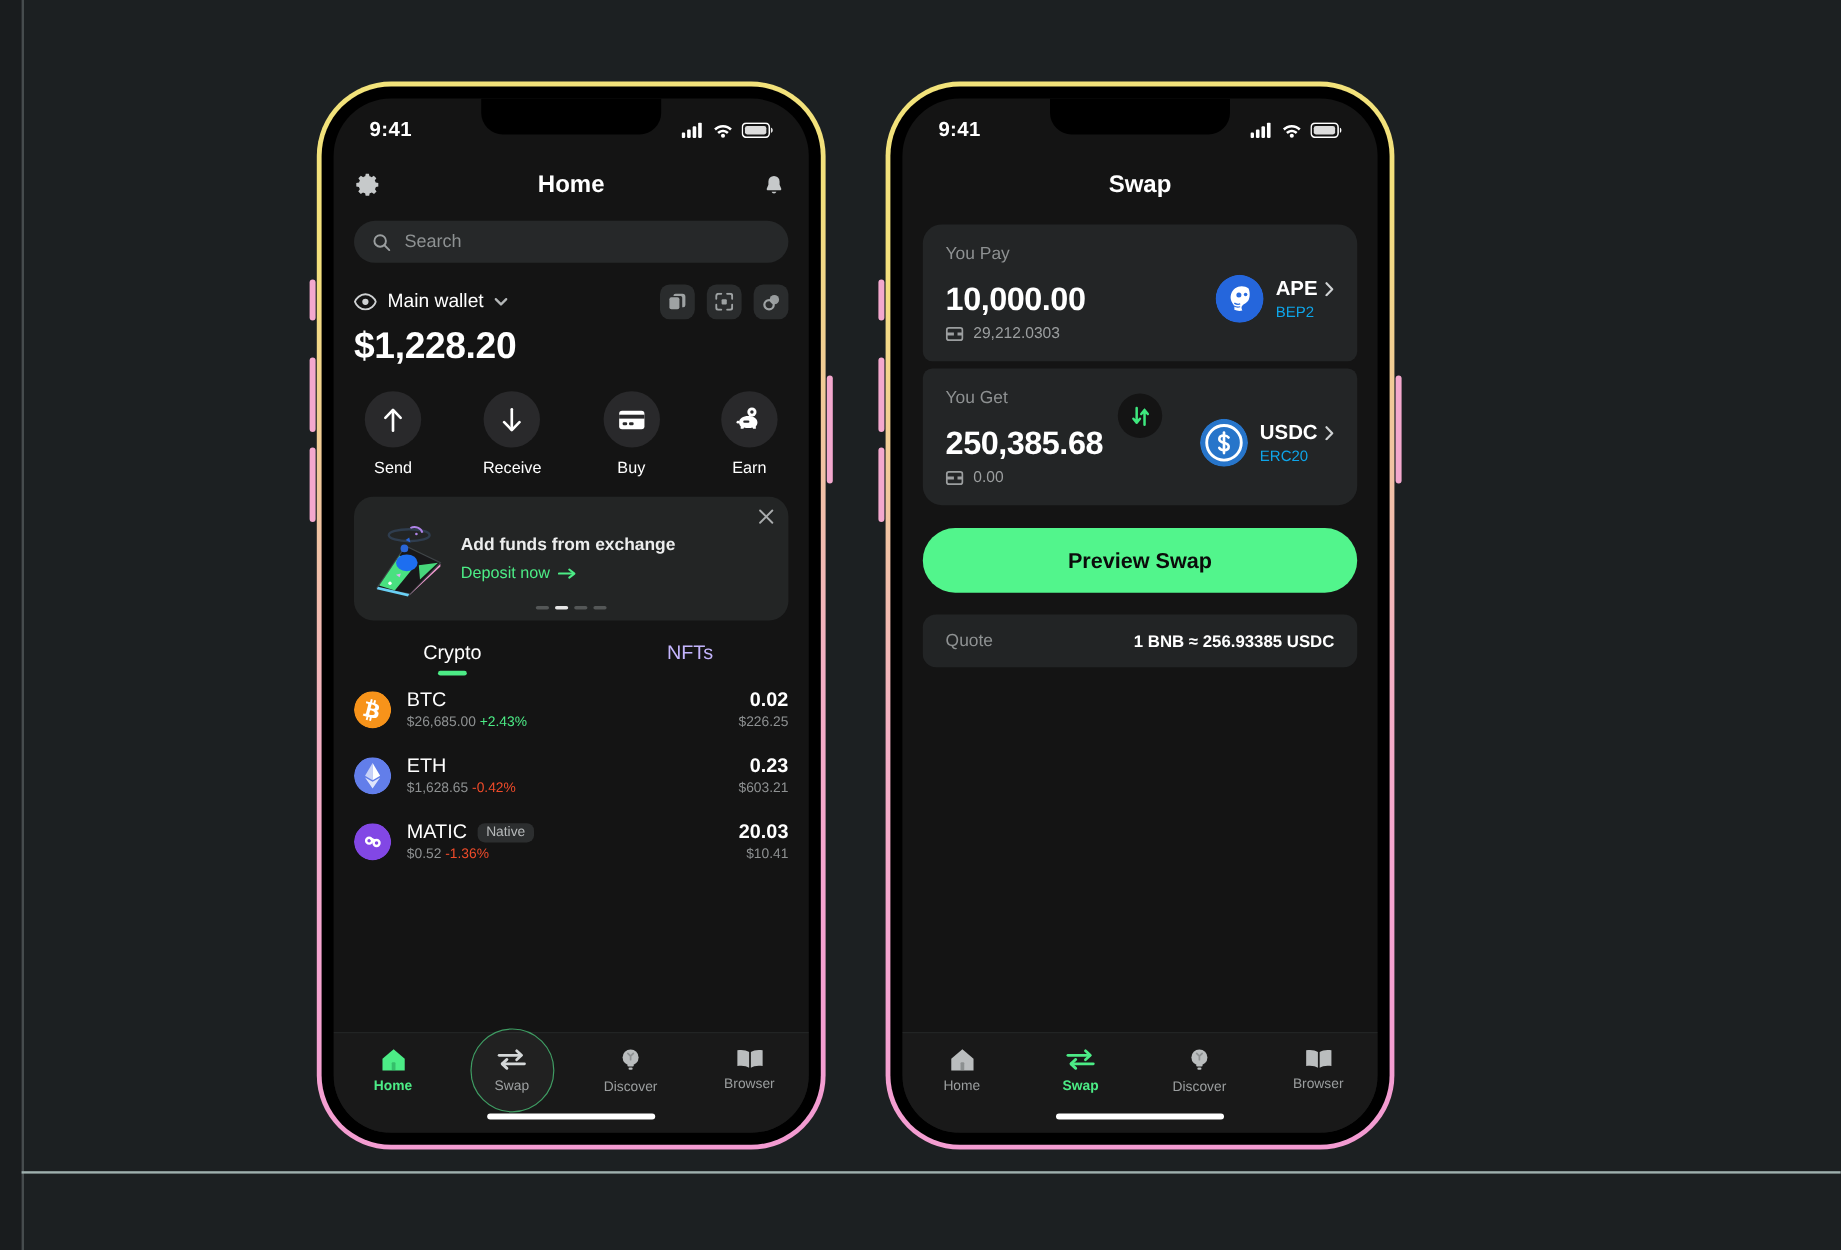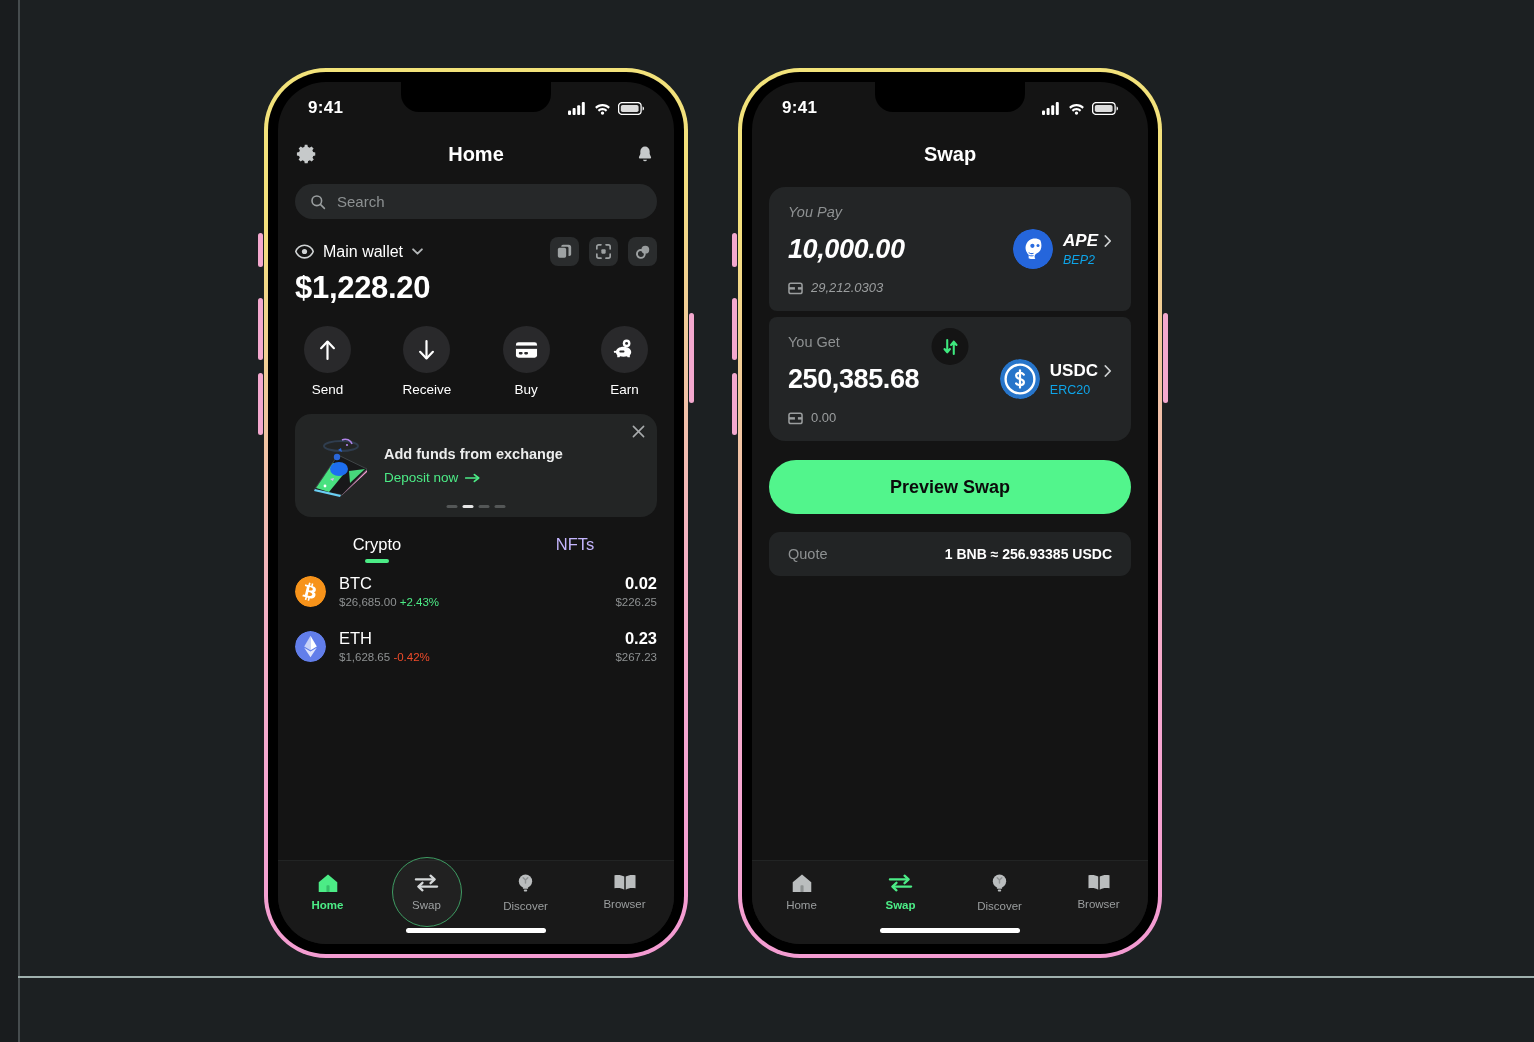--- a/index.html
+++ b/index.html
@@ -163,31 +163,31 @@
   .cursor-ring {
     position: absolute; top: -16px; left: 50%; transform: translateX(-50%);
     width: 70px; height: 70px; border-radius: 50%;
     border: 1px solid #3f9c63; background: rgba(255,255,255,.035);
     pointer-events: none;
   }
 
   
   .swap-body { padding: 7px 17px 0 17px; position: relative; }
   .swap-card { background: #232526; border-radius: 16px; padding: 17px 19px 16px 19px; }
-  .swap-card.top { border-bottom-left-radius: 8px; border-bottom-right-radius: 8px; font-style: italic; }
+  .swap-card.top { border-bottom-left-radius: 8px; border-bottom-right-radius: 8px; }
   .swap-card.bottom { margin-top: 6px; border-top-left-radius: 8px; border-top-right-radius: 8px; }
   .swap-legend { color: #8e9192; font-size: 14.5px; }
   .swap-main { display: flex; align-items: center; justify-content: space-between; margin-top: 9px; }
   .swap-amount { color: #fff; font-size: 27px; font-weight: bold; letter-spacing: -.4px; }
   .swap-token { display: flex; align-items: center; gap: 10px; cursor: pointer; }
   .token-icon { width: 40px; height: 40px; border-radius: 50%; flex: 0 0 40px; }
   .token-sym-line { display: flex; align-items: center; gap: 6px; }
   .token-sym { color: #fff; font-size: 17px; font-weight: bold; }
   .token-net { color: #0ea5e9; font-size: 12.5px; margin-top: 2px; }
-  .swap-balance { display: flex; align-items: center; gap: 8px; margin-top: 11px; color: #9b9e9f; font-size: 13px; }
+  .swap-balance { display: flex; align-items: center; gap: 8px; margin-top: 1px; color: #9b9e9f; font-size: 13px; }
   .swap-switch {
     position: absolute; left: 50%; top: 148px; transform: translate(-50%, 0);
     width: 37px; height: 37px; border-radius: 50%; background: #141414;
     display: flex; align-items: center; justify-content: center; cursor: pointer; z-index: 5;
   }
   .preview-btn {
     margin: 19px 0 0 0; height: 54px; border-radius: 28px; background: #52f58c;
     display: flex; align-items: center; justify-content: center;
     color: #0b0b0b; font-size: 18px; font-weight: bold; cursor: pointer; border: none; width: 100%;
     font-family: "Liberation Sans", sans-serif;
@@ -433,25 +433,47 @@
               <div class="asset-name-line">
                 <span class="asset-sym">ETH</span>
               </div>
               <div class="asset-sub">
                 <span>$1,628.65</span>
                 <span class="chg-down">-0.42%</span>
               </div>
             </div>
             <div class="asset-right">
               <div class="asset-amt">0.23</div>
-              <div class="asset-val">$267.23</div>
-            </div>
-          </div>
-
-
+              <div class="asset-val">$603.21</div>
+            </div>
+          </div>
+
+
+          <div class="asset-row">
+            <svg class="asset-icon" viewBox="0 0 32 32">
+              <circle cx="16" cy="16" r="16" fill="#8247e5"></circle>
+              <path d="M13 11.4a3.6 3.6 0 100 7.2 3.6 3.6 0 000-7.2zm0 5.1a1.5 1.5 0 110-3 1.5 1.5 0 010 3z" fill="#fff"></path>
+              <path d="M19.4 13.4a3.6 3.6 0 100 7.2 3.6 3.6 0 000-7.2zm0 5.1a1.5 1.5 0 110-3 1.5 1.5 0 010 3z" fill="#fff"></path>
+              <path d="M14.4 12.4l4.3 1.7-.6 1.6-4.4-1.7z" fill="#fff"></path>
+            </svg>
+            <div class="asset-mid">
+              <div class="asset-name-line">
+                <span class="asset-sym">MATIC</span>
+                <span class="asset-badge">Native</span>
+              </div>
+              <div class="asset-sub">
+                <span>$0.52</span>
+                <span class="chg-down">-1.36%</span>
+              </div>
+            </div>
+            <div class="asset-right">
+              <div class="asset-amt">20.03</div>
+              <div class="asset-val">$10.41</div>
+            </div>
+          </div>
 
         </div>
 
         <div class="bottom-nav">
           <div class="nav-item active">
             <svg width="22" height="20" viewBox="0 0 24 22">
               <path d="M12 1.6L1.8 10.2V21h20.4V10.2L12 1.6z" fill="#4cec86"></path>
               <rect x="10.3" y="13.4" width="3.4" height="7.6" rx="1" fill="#1e8f4e" opacity=".5"></rect>
             </svg>
             <div class="nav-label">Home</div>

